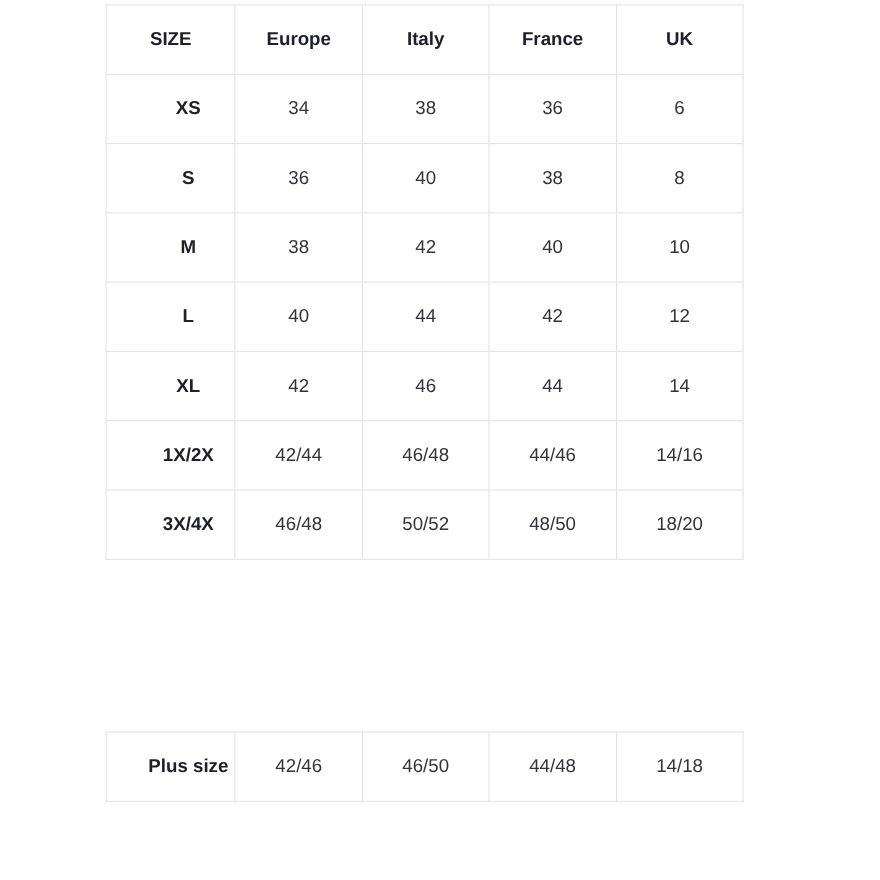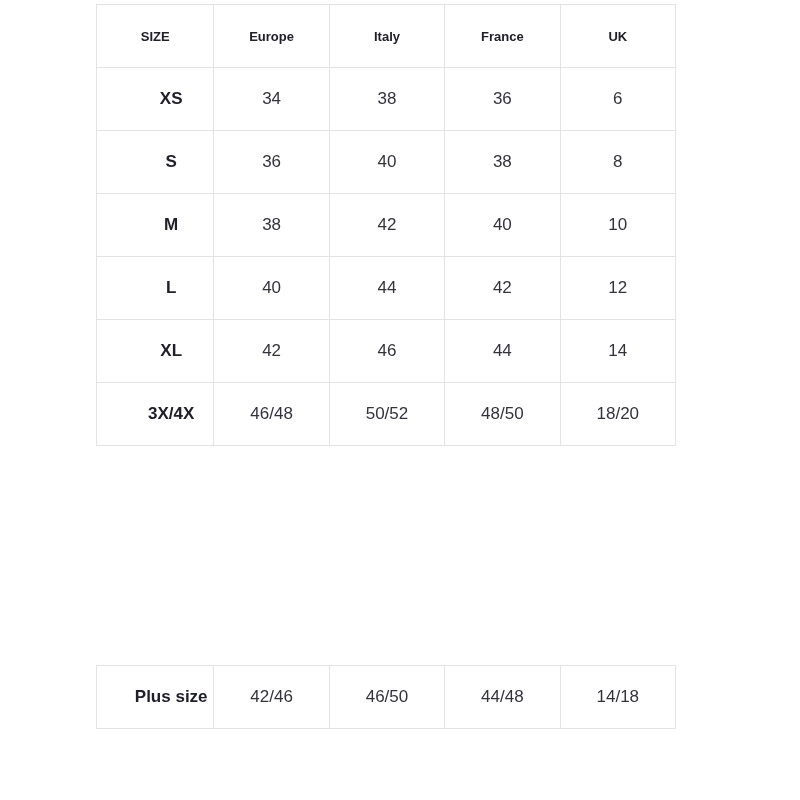--- a/index.html
+++ b/index.html
@@ -39,21 +39,21 @@
     height: 62px;
     text-align: center;
     vertical-align: middle;
     font-size: 17px;
     font-weight: 400;
     color: #33333b;
     padding: 0;
   }
   table.size-table thead th {
     font-weight: 700;
-    font-size: 13px;
+    font-size: 17px;
     color: #20202a;
   }
   table.size-table tbody td.rowhead {
     font-weight: 700;
     color: #20202a;
     padding-left: 32px;
   }
   .secondary-wrap {
     position: absolute;
     left: 96px;
@@ -121,20 +121,27 @@
           <td>12</td>
         </tr>
         <tr>
           <td class="rowhead">XL</td>
           <td>42</td>
           <td>46</td>
           <td>44</td>
           <td>14</td>
         </tr>
         <tr>
+          <td class="rowhead">1X/2X</td>
+          <td>42/44</td>
+          <td>46/48</td>
+          <td>44/46</td>
+          <td>14/16</td>
+        </tr>
+        <tr>
           <td class="rowhead">3X/4X</td>
           <td>46/48</td>
           <td>50/52</td>
           <td>48/50</td>
           <td>18/20</td>
         </tr>
       </tbody>
     </table>
   </div>
 

